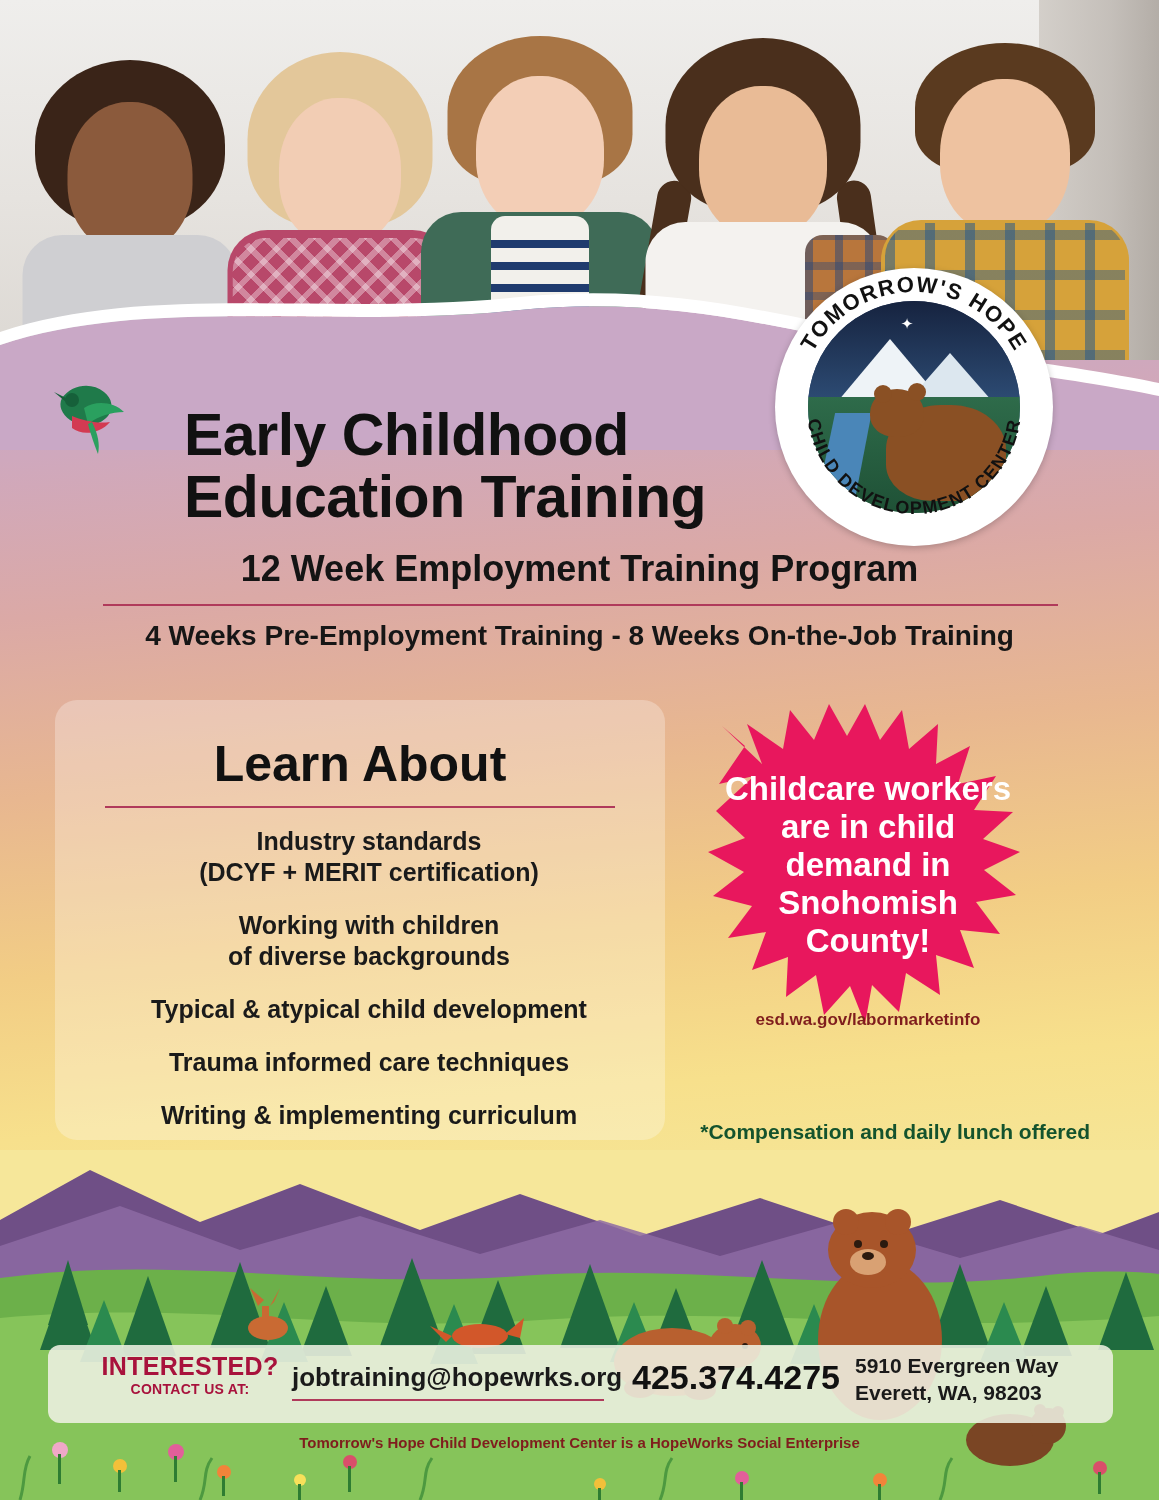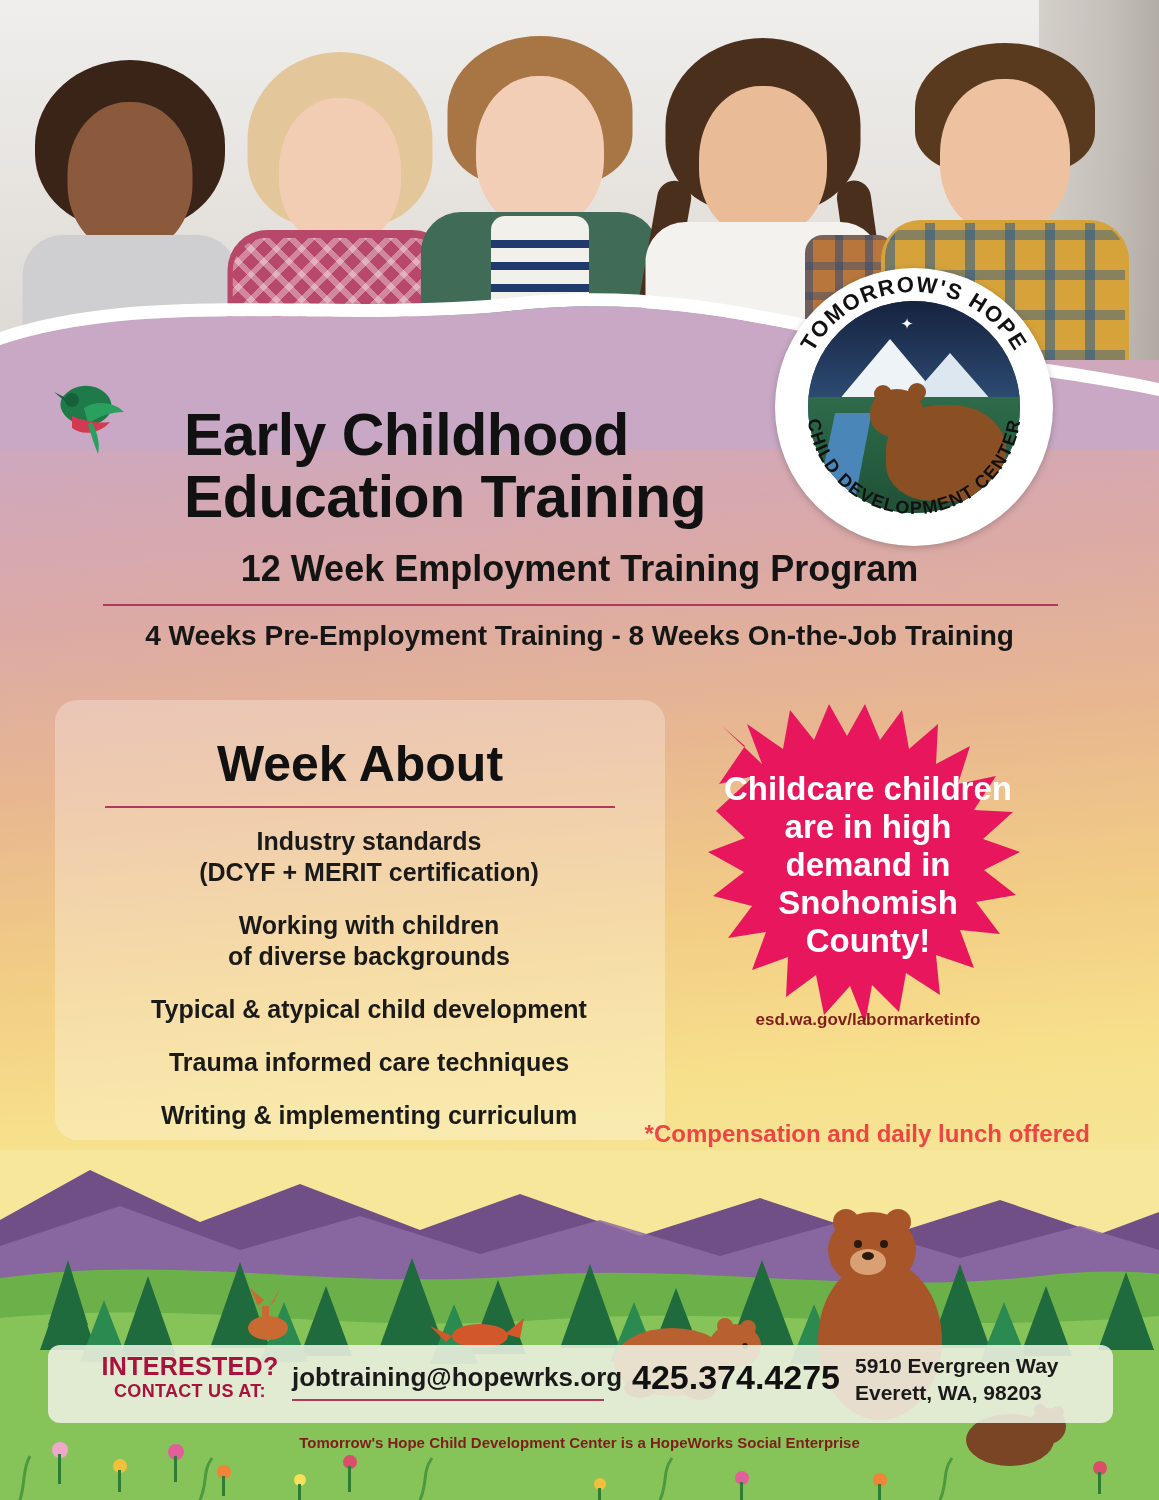--- a/index.html
+++ b/index.html
@@ -305,23 +305,23 @@
     width: 300px; text-align: center;
     color: #7f1d1d;
     font-size: 17px;
     font-weight: bold;
     z-index: 6;
   }
   .comp-note {
     position: absolute;
     left: 640px; top: 1120px; width: 450px;
     text-align: right;
-    font-size: 24px;
-    font-weight: bold;
-    color: #ef4444;
+    font-size: 21px;
+    font-weight: bold;
+    color: #14532d;
     z-index: 6;
   }
 
   
   .scene {
     position: absolute;
     left: 0; top: 1150px;
     width: 1159px; height: 350px;
     z-index: 3;
     overflow: hidden;
@@ -339,21 +339,21 @@
   .interested {
     position: absolute;
     left: 90px; top: 1352px;
     width: 200px;
     color: #a8123c;
     font-weight: bold;
     z-index: 9;
     text-align: center;
   }
   .interested .l1 { font-size: 25px; display:block; letter-spacing:.3px;}
-  .interested .l2 { font-size: 18px; display:block; letter-spacing:.3px;}
+  .interested .l2 { font-size: 14px; display:block; letter-spacing:.3px;}
   .email {
     position: absolute;
     left: 292px; top: 1362px;
     font-size: 26px; font-weight: bold; color: #1a1a1a;
     z-index: 9;
   }
   .email-underline {
     position:absolute; left: 292px; top: 1399px; width: 312px; height: 2px;
     background:#b03a5b; z-index: 9;
   }
@@ -469,21 +469,21 @@
       <text font-family="'Liberation Sans', sans-serif" font-size="22" font-weight="bold" fill="#111" letter-spacing="1.6">
         <textPath href="#arcTop" startOffset="50%" text-anchor="middle">TOMORROW'S HOPE</textPath>
       </text>
       <text font-family="'Liberation Sans', sans-serif" font-size="18" font-weight="bold" fill="#111" letter-spacing="1.4">
         <textPath href="#arcBot" startOffset="50%" text-anchor="middle">CHILD DEVELOPMENT CENTER</textPath>
       </text>
     </svg>
   </div>
 
   <div class="learn-panel"></div>
-  <div class="learn-title">Week About</div>
+  <div class="learn-title">Learn About</div>
   <div class="rule-learn"></div>
   <div class="learn-list">
     <div class="learn-item">
       <span>Industry standards</span>
       <span class="l2">(DCYF + MERIT certification)</span>
     </div>
     <div class="learn-item">
       <span>Working with children</span>
       <span class="l2">of diverse backgrounds</span>
     </div>
@@ -494,21 +494,21 @@
       <span>Trauma informed care techniques</span>
     </div>
     <div class="learn-item">
       <span>Writing &amp; implementing curriculum</span>
     </div>
   </div>
 
   <svg class="burst-wrap" viewBox="0 0 330 360">
     <polygon fill="#e8175d" points="165,4 180,40 202,10 209,49 238,24 236,64 270,46 258,84 296,76 274,110 313,112 283,139 320,152 284,170 316,195 276,202 300,234 260,230 274,268 236,255 240,295 206,273 199,312 172,285 165,324 150,286 124,315 116,275 86,297 88,257 52,270 66,232 28,238 52,206 13,196 44,172 8,152 45,138 16,111 54,76 19,84 45,46 22,26 62,64 47,24 83,49 90,10 114,40 129,4 147,36"></polygon>
   </svg>
-  <div class="burst-text">Childcare children are in high demand in Snohomish County!</div>
+  <div class="burst-text">Childcare workers are in child demand in Snohomish County!</div>
   <div class="burst-url">esd.wa.gov/labormarketinfo</div>
   <div class="comp-note">*Compensation and daily lunch offered</div>
 
   <svg class="scene" viewBox="0 0 1159 350" preserveAspectRatio="none">
 
     <rect x="0" y="0" width="1159" height="90" fill="#f6e79a"></rect>
 
     <path d="M0,70 L90,20 L200,72 L300,34 L420,80 L520,44 L640,86 L760,48 L880,88 L1000,50 L1100,84 L1159,62 L1159,140 L0,140 Z" fill="#6f4f86"></path>
     <path d="M0,96 L120,56 L240,100 L360,66 L480,104 L600,70 L720,106 L840,72 L960,108 L1080,76 L1159,100 L1159,160 L0,160 Z" fill="#8d6aa3" opacity=".85"></path>
 

